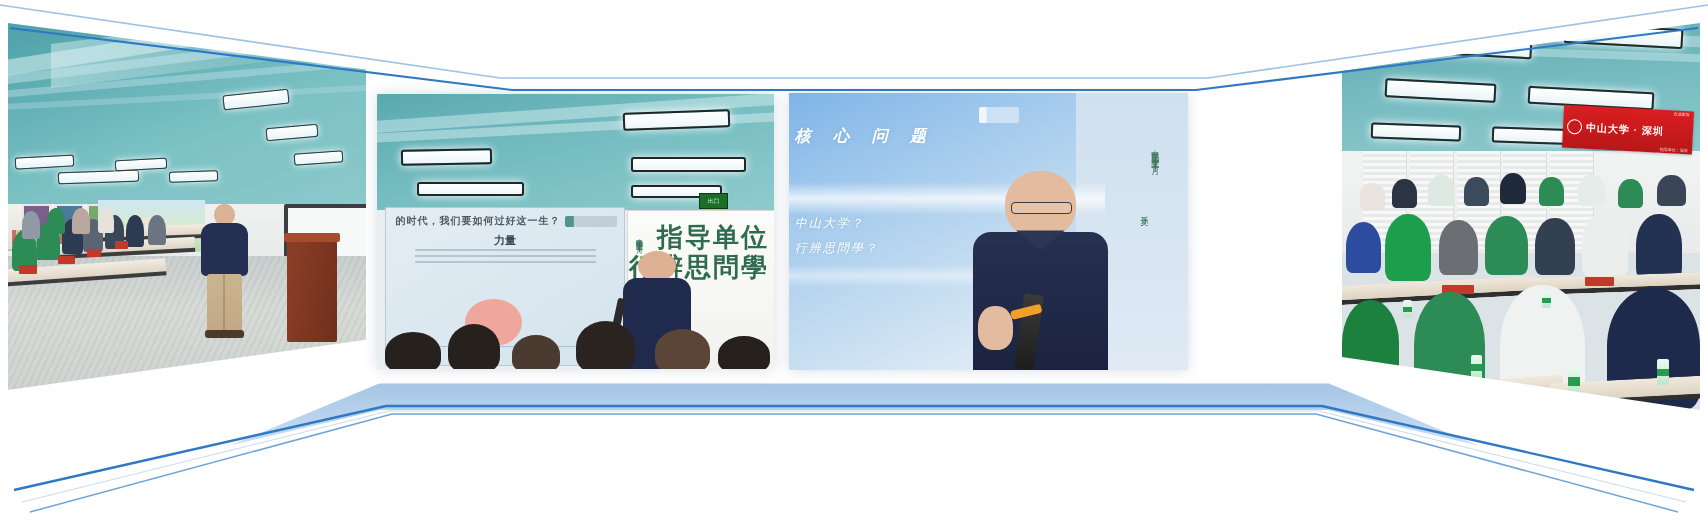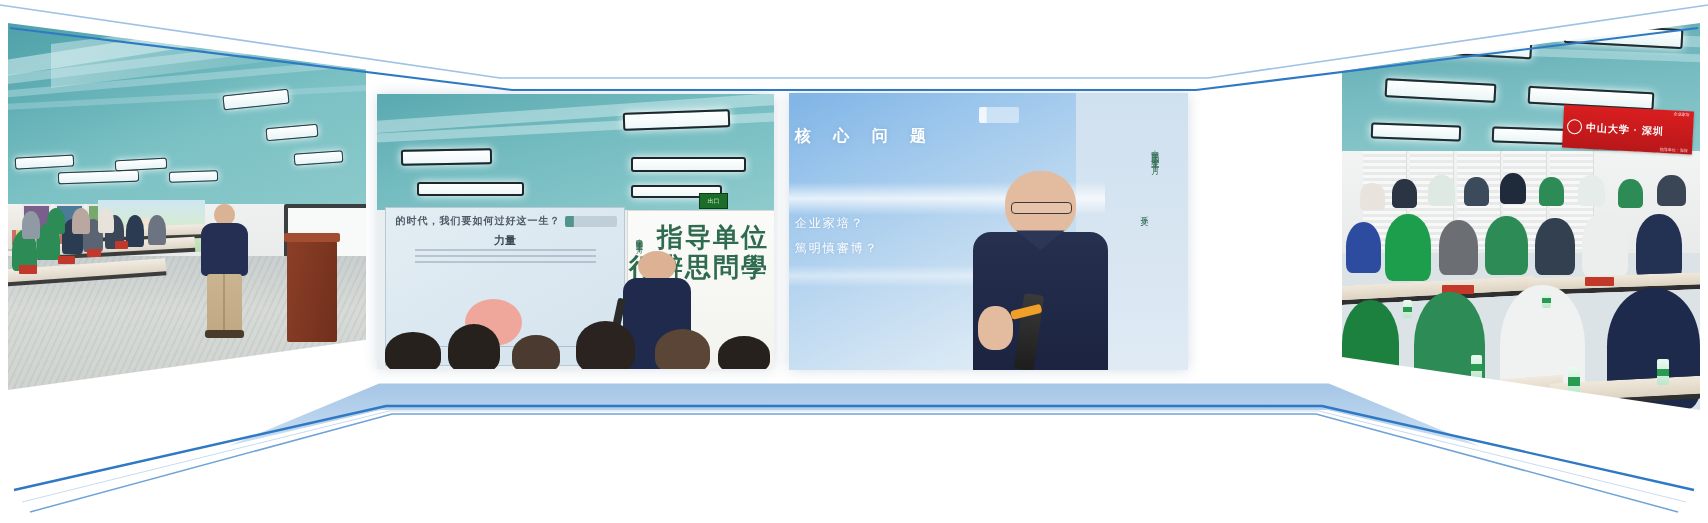--- a/index.html
+++ b/index.html
@@ -155,21 +155,21 @@
   .p2 .sp{position:absolute;left:62%;top:57%;width:17%;height:43%;}
   .p2 .sp .head{position:absolute;left:22%;top:0;width:56%;height:26%;background:#dcb194;border-radius:50%;}
   .p2 .sp .body{position:absolute;left:0;top:23%;width:100%;height:77%;background:#1f2a4c;border-radius:14px 14px 0 0;}
   .p2 .sp .mic{position:absolute;left:-14%;top:40%;width:12%;height:34%;background:#2b2b2b;border-radius:3px;transform:rotate(12deg);}
   .p2 .aud{position:absolute;bottom:0;left:0;width:100%;height:20%;}
   .p2 .aud .h{position:absolute;bottom:-8%;border-radius:50% 50% 32% 32%;background:#26211d;}
 
   
   .p3{position:absolute;inset:0;background:#cfe0f2;}
   .p3 .proj{position:absolute;left:0;top:0;width:72%;height:100%;
-    background:linear-gradient(155deg,#7fb4e6 0%,#9cc6ec 25%,#bcd8f0 55%,#d5e6f4 80%,#e7f0f8 100%);}
+    background:linear-gradient(155deg,#7fb4e6 0%,#9cc6ec 25%,#bcd8f0 55%,#d5e6f4 80%,#e7f0f8 100%);font-style:italic;}
   .p3 .glow{position:absolute;left:-10%;top:32%;width:120%;height:12%;
     background:linear-gradient(to bottom,rgba(255,255,255,0),rgba(255,255,255,.75),rgba(255,255,255,0));}
   .p3 .glow2{position:absolute;left:-10%;top:62%;width:120%;height:8%;
     background:linear-gradient(to bottom,rgba(255,255,255,0),rgba(255,255,255,.45),rgba(255,255,255,0));}
   .p3 .s-title{position:absolute;left:2%;top:12%;color:#ffffff;font-size:16px;
     letter-spacing:9px;font-weight:700;text-shadow:0 0 4px rgba(120,160,200,.6);}
   .p3 .s-q1{position:absolute;left:2%;top:44%;color:#ffffff;font-size:12px;letter-spacing:2px;text-shadow:0 0 3px rgba(120,160,200,.6);}
   .p3 .s-q2{position:absolute;left:2%;top:53%;color:#ffffff;font-size:12px;letter-spacing:2px;text-shadow:0 0 3px rgba(120,160,200,.6);}
   .p3 .s-logo{position:absolute;right:20%;top:5%;width:14%;height:6%;opacity:.85;
     background:linear-gradient(90deg,#ffffff 0 18%,rgba(255,255,255,.55) 20% 100%);border-radius:2px;}
@@ -352,22 +352,22 @@
       <div class="rwall">
         <div class="rcal-s">中華民國十五年十一月</div>
         <div class="rcal-s2">孫文</div>
       </div>
 
       <div class="proj">
         <div class="glow"></div>
         <div class="glow2"></div>
         <div class="s-logo"></div>
         <div class="s-title">核 心 问 题</div>
-        <div class="s-q1">企业家培？</div>
-        <div class="s-q2">篤明慎審博？</div>
+        <div class="s-q1">中山大学？</div>
+        <div class="s-q2">行辨思問學？</div>
       </div>
 
       <div class="man">
         <div class="head"></div>
         <div class="glasses"></div>
         <div class="body"></div>
         <div class="collar"></div>
         <div class="mic"></div>
         <div class="hand"></div>
       </div>

